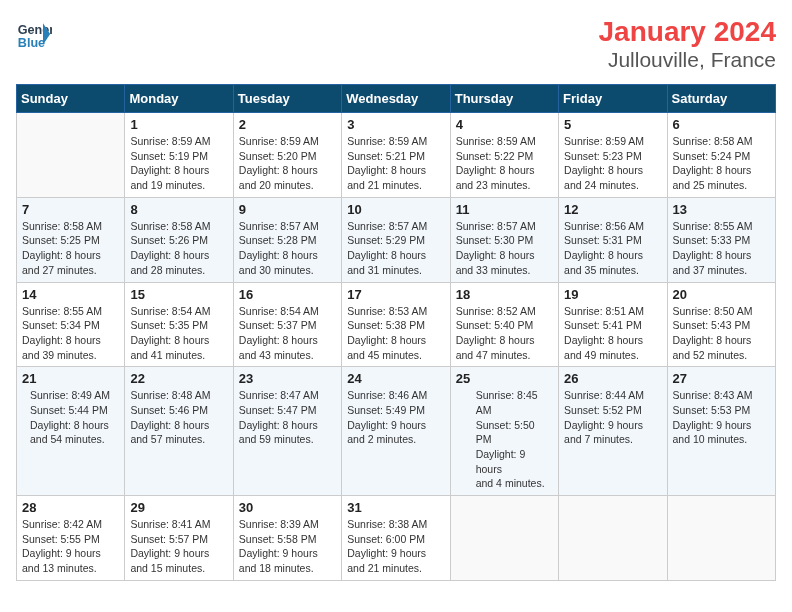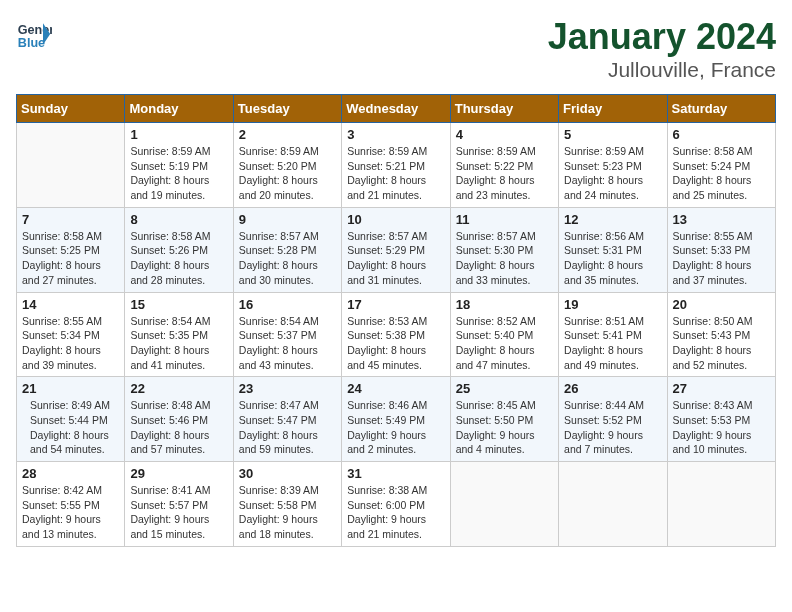--- a/index.html
+++ b/index.html
@@ -22,35 +22,35 @@
       gap: 4px;
     }
     .logo-icon {
       width: 36px;
       height: 36px;
     }
     .title-block {
       text-align: right;
     }
     .month-title {
-      font-size: 36px;
+      font-size: 28px;
       font-weight: bold;
-      color: #14532d;
+      color: #ef4444;
     }
     .location {
       font-size: 21px;
       color: #555;
     }
     .calendar {
       width: 100%;
       border-collapse: collapse;
       font-size: 11px;
     }
     .calendar thead th {
-      background: #a16207;
+      background: #0c4a6e;
       color: #fff;
       padding: 6px 4px;
       text-align: left;
       font-size: 13px;
       font-weight: bold;
       border: 1px solid #2563a0;
     }
     .calendar tbody td {
       border: 1px solid #ccc;
       vertical-align: top;
@@ -278,21 +278,21 @@
         </td>
         <td>
           <span class="day-number">24</span>
           <div class="day-info" style="white-space: pre-line;">Sunrise: 8:46 AM
 Sunset: 5:49 PM
 Daylight: 9 hours
 and 2 minutes.</div>
         </td>
         <td>
           <span class="day-number">25</span>
-          <div class="day-info" style="white-space: pre-line;">Sunrise: 8:45 AM
+          <div class="day-info" style="white-space: pre-line; margin-left: 20px;">Sunrise: 8:45 AM
 Sunset: 5:50 PM
 Daylight: 9 hours
 and 4 minutes.</div>
         </td>
         <td>
           <span class="day-number">26</span>
           <div class="day-info" style="white-space: pre-line;">Sunrise: 8:44 AM
 Sunset: 5:52 PM
 Daylight: 9 hours
 and 7 minutes.</div>

